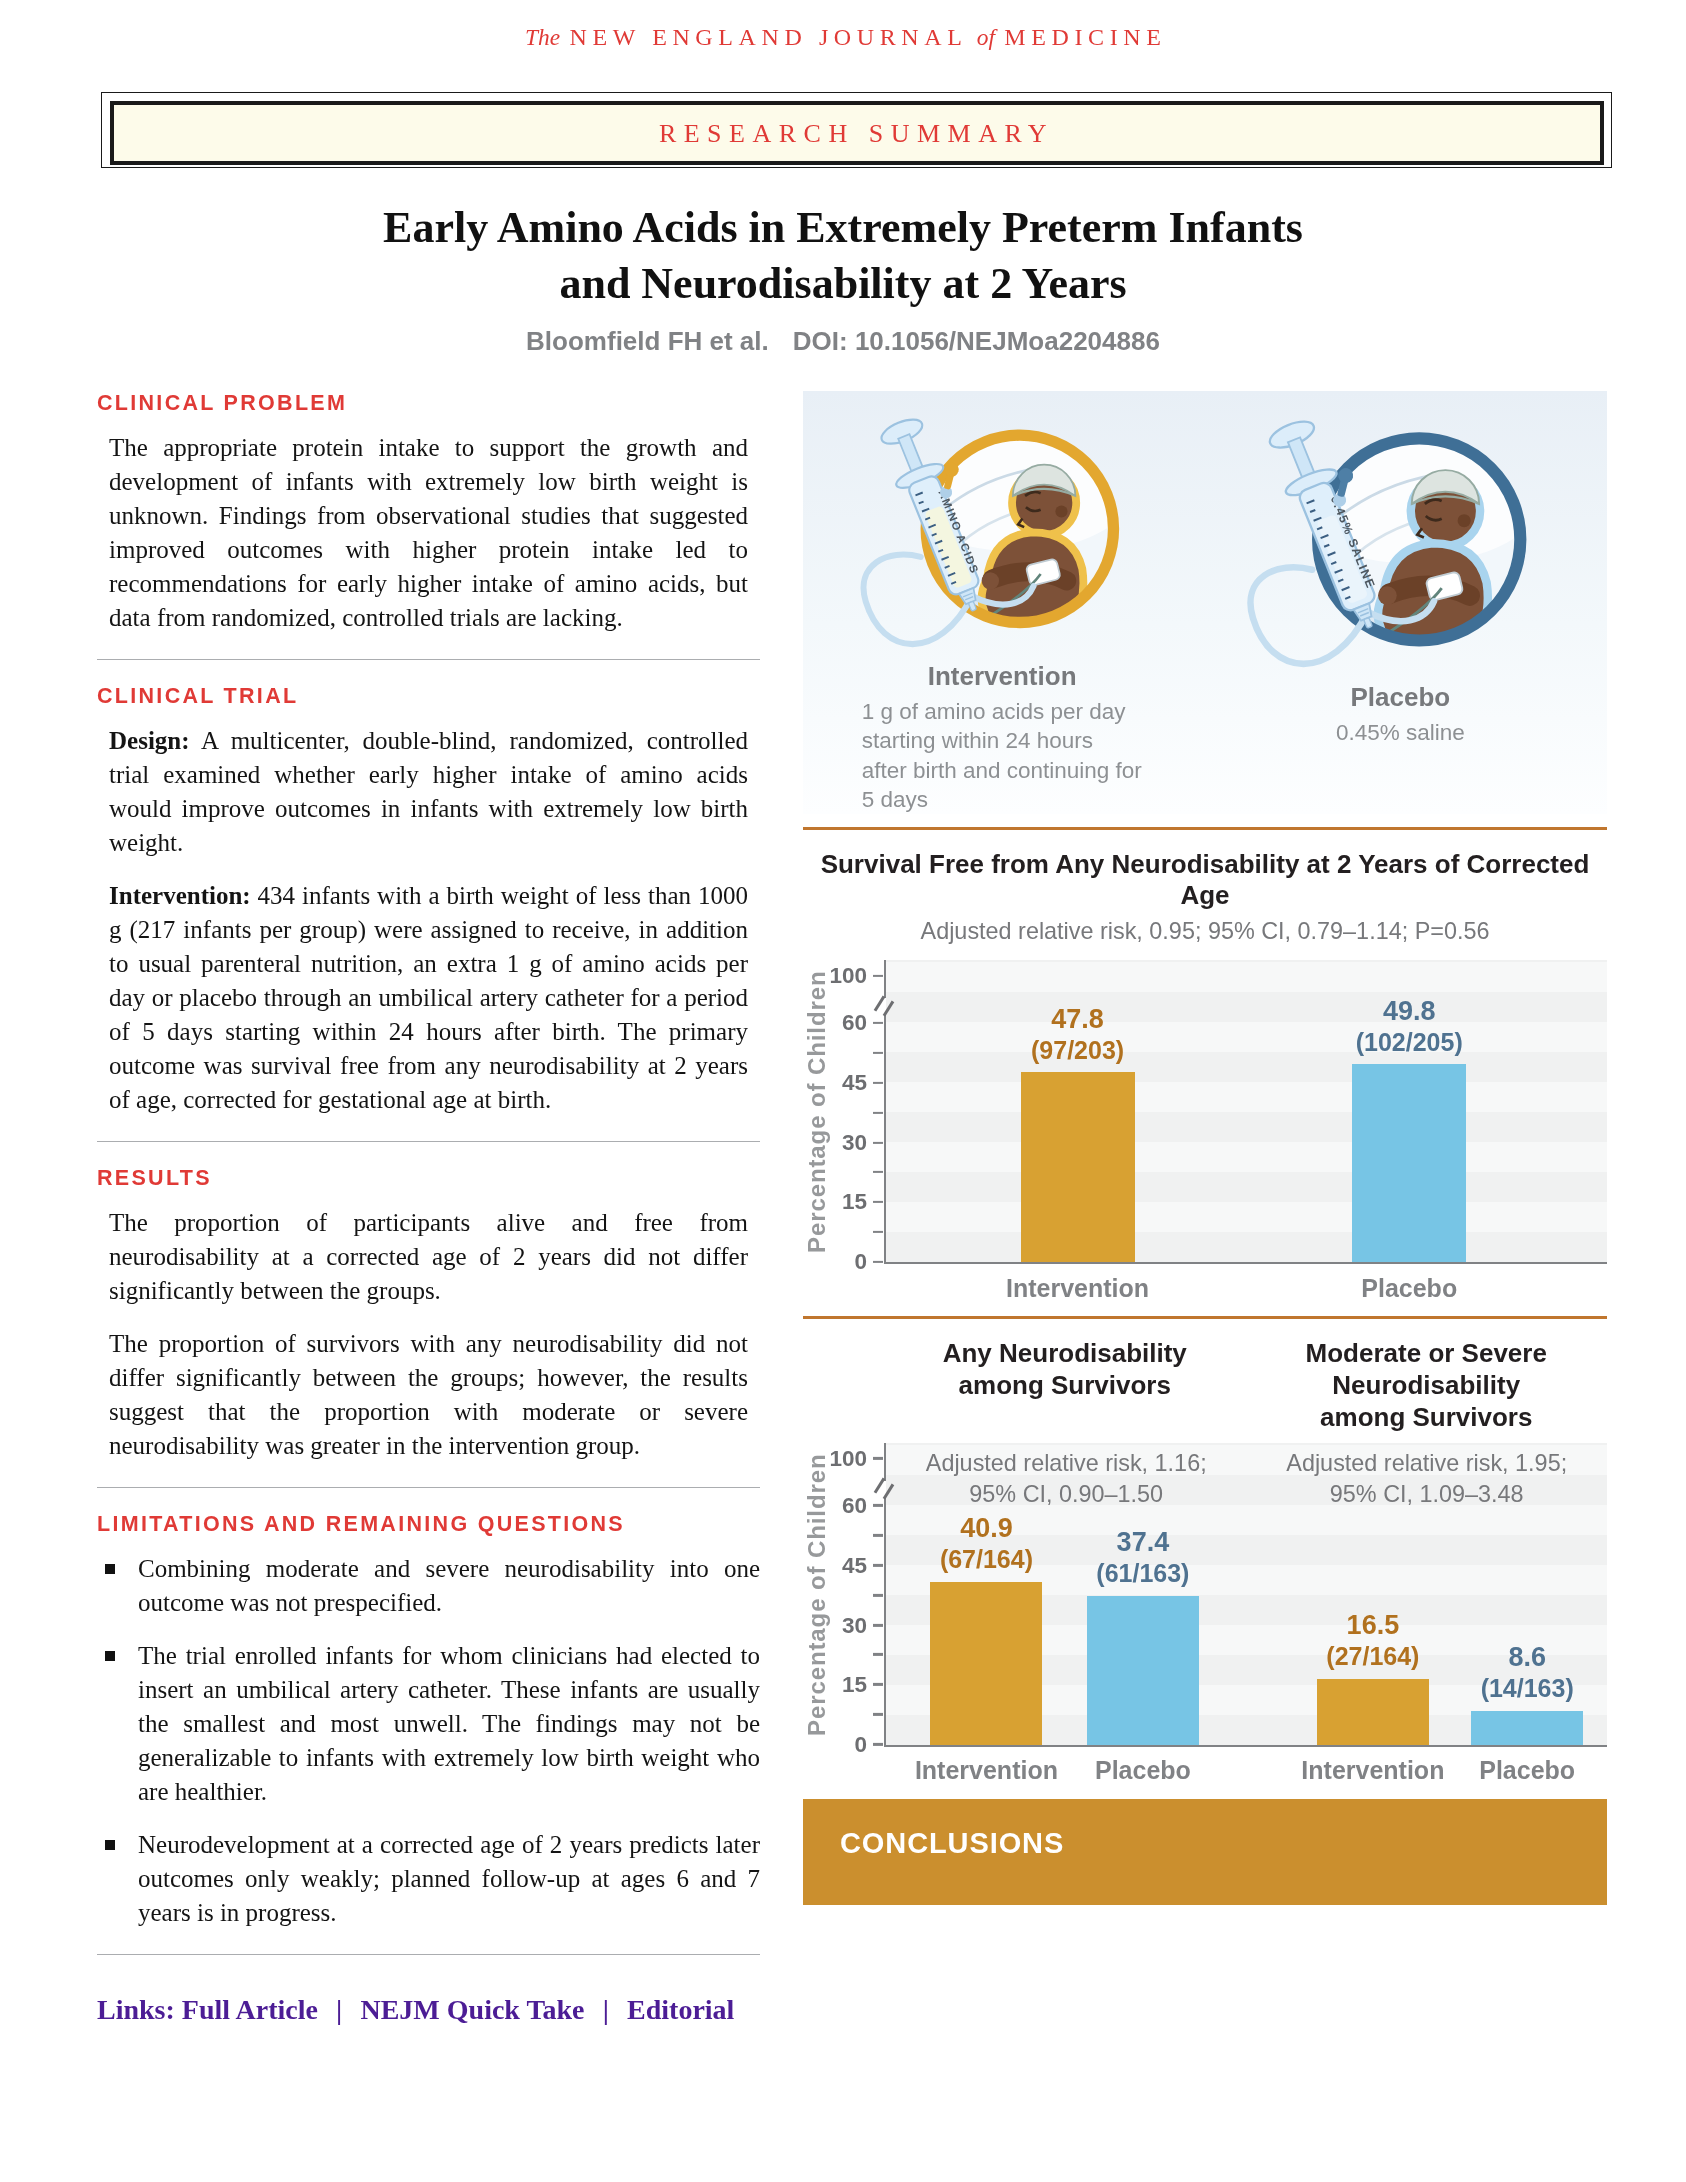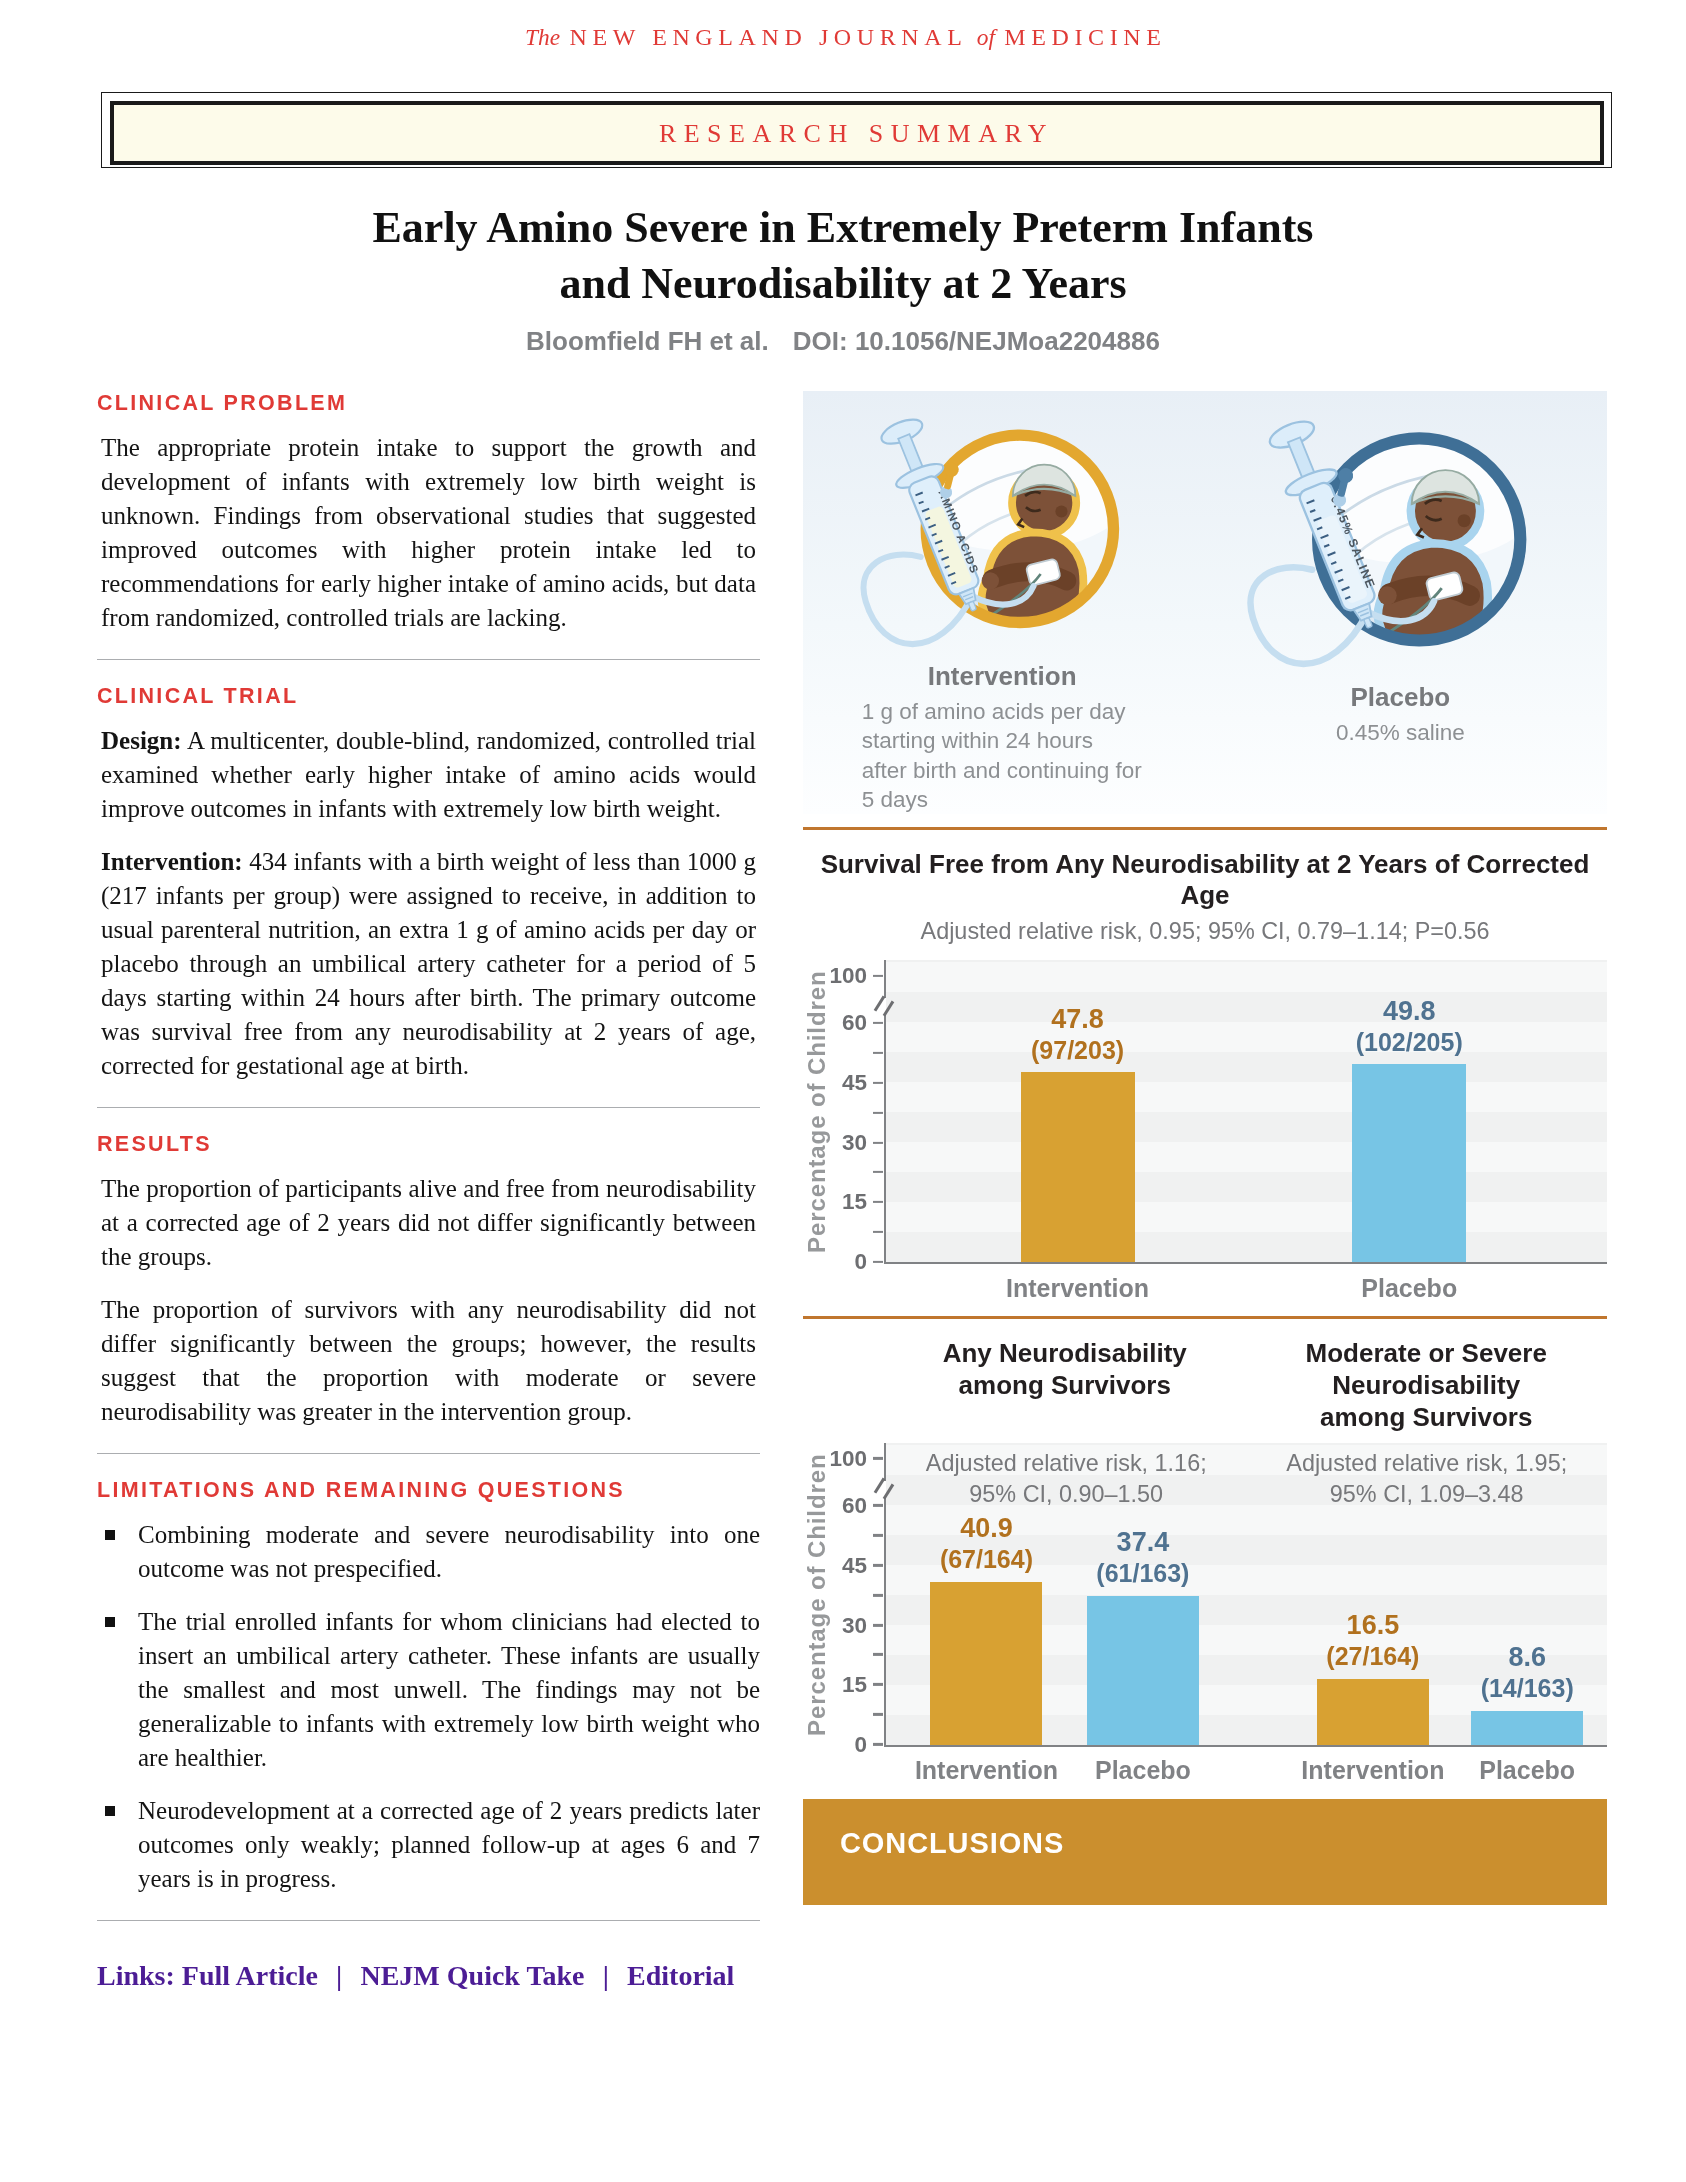--- a/index.html
+++ b/index.html
@@ -16,21 +16,21 @@
   h1.title{margin:32px 0 0;text-align:center;font-size:44px;line-height:1.26;font-weight:700;color:#111;}
   .byline{margin-top:15px;display:flex;justify-content:center;gap:24px;
         font-family:"Liberation Sans",sans-serif;font-weight:700;font-size:26px;color:#808285;}
   
   .cols{display:flex;margin:34px 0 0 97px;gap:43px;}
   .col-left{width:663px;}
   .col-right{width:804px;}
   
   h2.sec{font-family:"Liberation Sans",sans-serif;font-weight:700;font-size:21.5px;
         letter-spacing:2.3px;color:var(--accent-red,#E03A36);margin:0 0 15px;}
-  .col-left p{font-size:25px;line-height:34px;text-align:justify;margin:0 4px 19px;}
+  .col-left p{font-size:25px;line-height:34px;text-align:justify;margin:0 12px 19px;}
   .col-left b.lbl{font-weight:700;}
   hr.rule{border:none;border-top:1.9px solid #ABADB0;margin:24px 0;}
   ul.bullets{list-style:none;margin:0;padding:0;}
   ul.bullets li{position:relative;padding-left:41px;margin:0 0 19px;font-size:25px;line-height:34px;text-align:justify;}
   ul.bullets li::before{content:"";position:absolute;left:8.4px;top:12px;width:9.4px;height:9.4px;background:#111;}
   .links-line{margin-top:39px;font-size:28px;font-weight:700;color:#4c1d95;}
   .links-line .sep{margin:0 11.2px;}
   
   .panel{height:423px;background:linear-gradient(180deg,#E8EFF6 0%,#F3F8FB 55%,#FDFEFF 100%);
         display:flex;justify-content:space-between;padding:5.6px 7.5px 0 0;box-sizing:border-box;}
@@ -99,21 +99,21 @@
     <span class="mh-caps">MEDICINE</span>
   </div>
 
   <div class="banner-outer">
     <div class="banner-inner">
       <span>RESEARCH SUMMARY</span>
     </div>
   </div>
 
   <h1 class="title">
-    <span>Early Amino Severe in Extremely Preterm Infants</span><br>
+    <span>Early Amino Acids in Extremely Preterm Infants</span><br>
     <span>and Neurodisability at 2 Years</span>
   </h1>
   <div class="byline">
     <span>Bloomfield FH et al.</span>
     <span>DOI: 10.1056/NEJMoa2204886</span>
   </div>
 
   <div class="cols">
 
     <div class="col-left">

